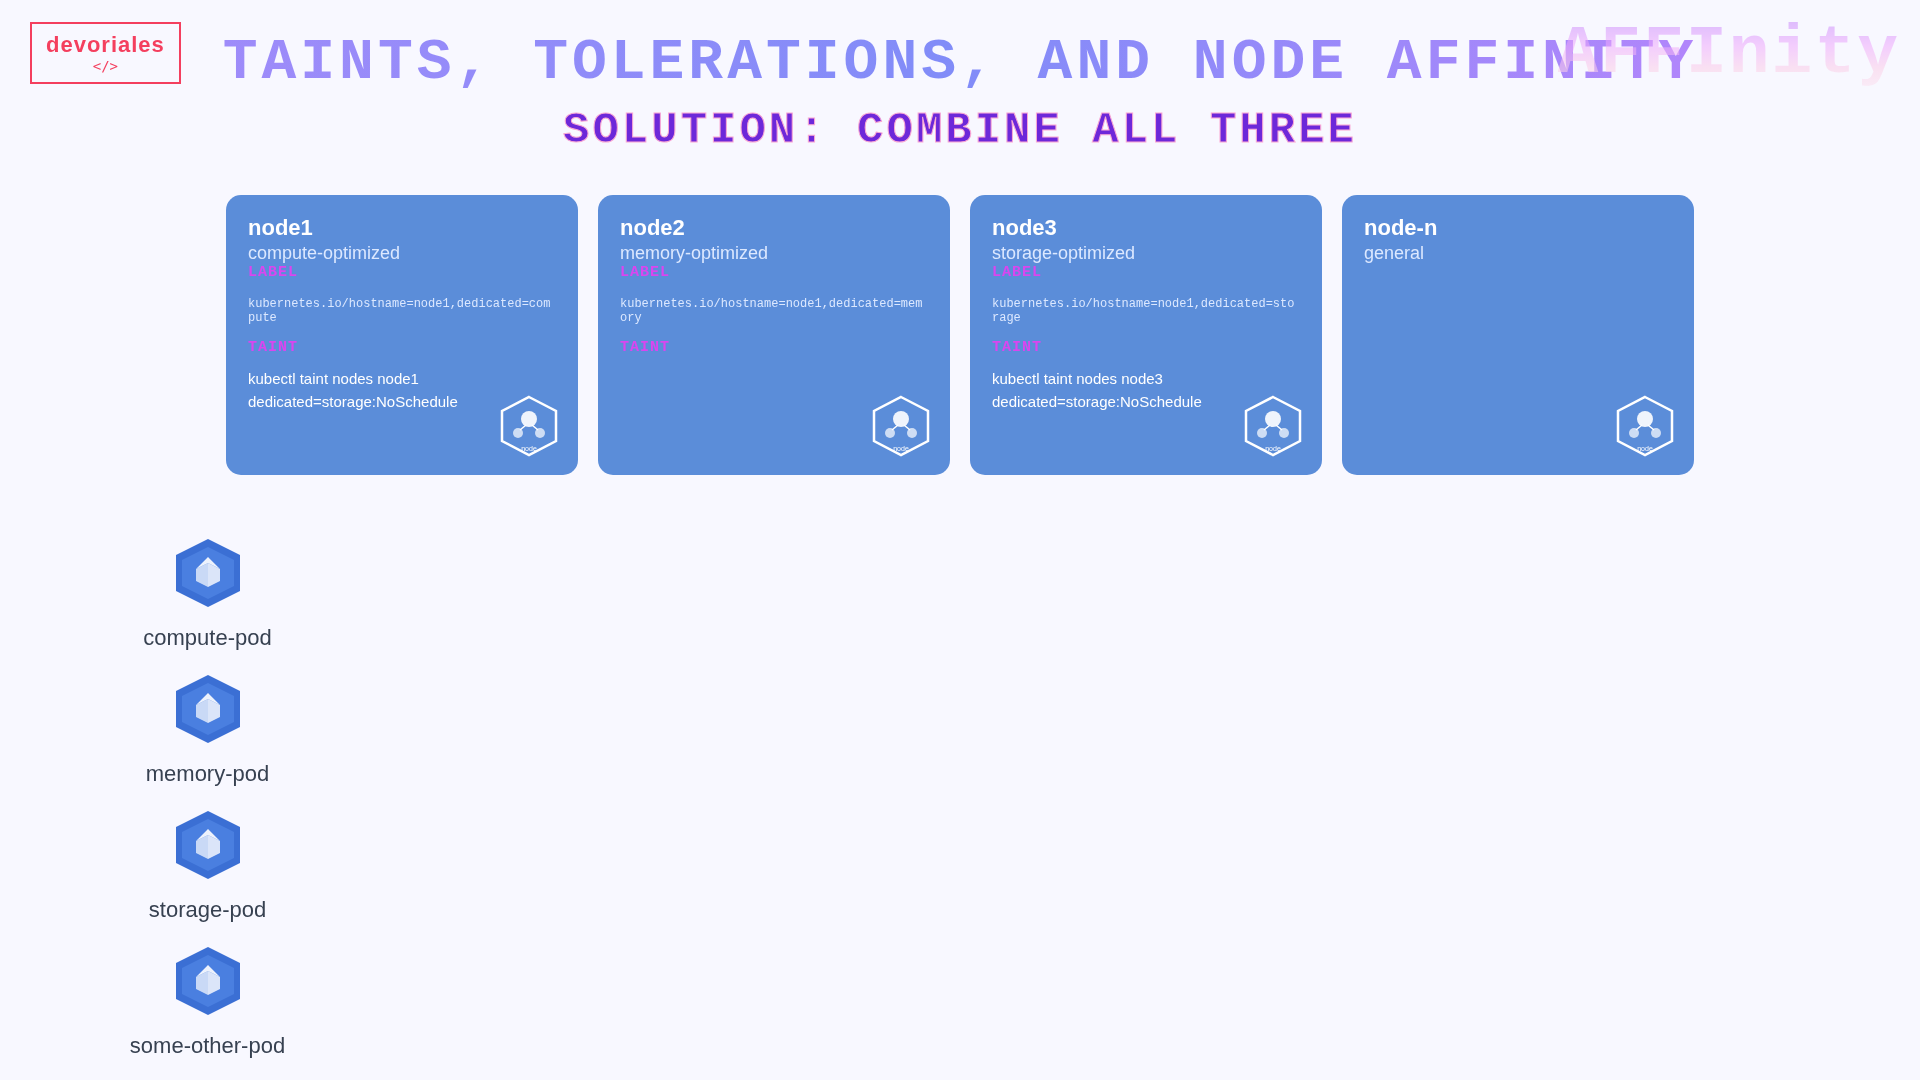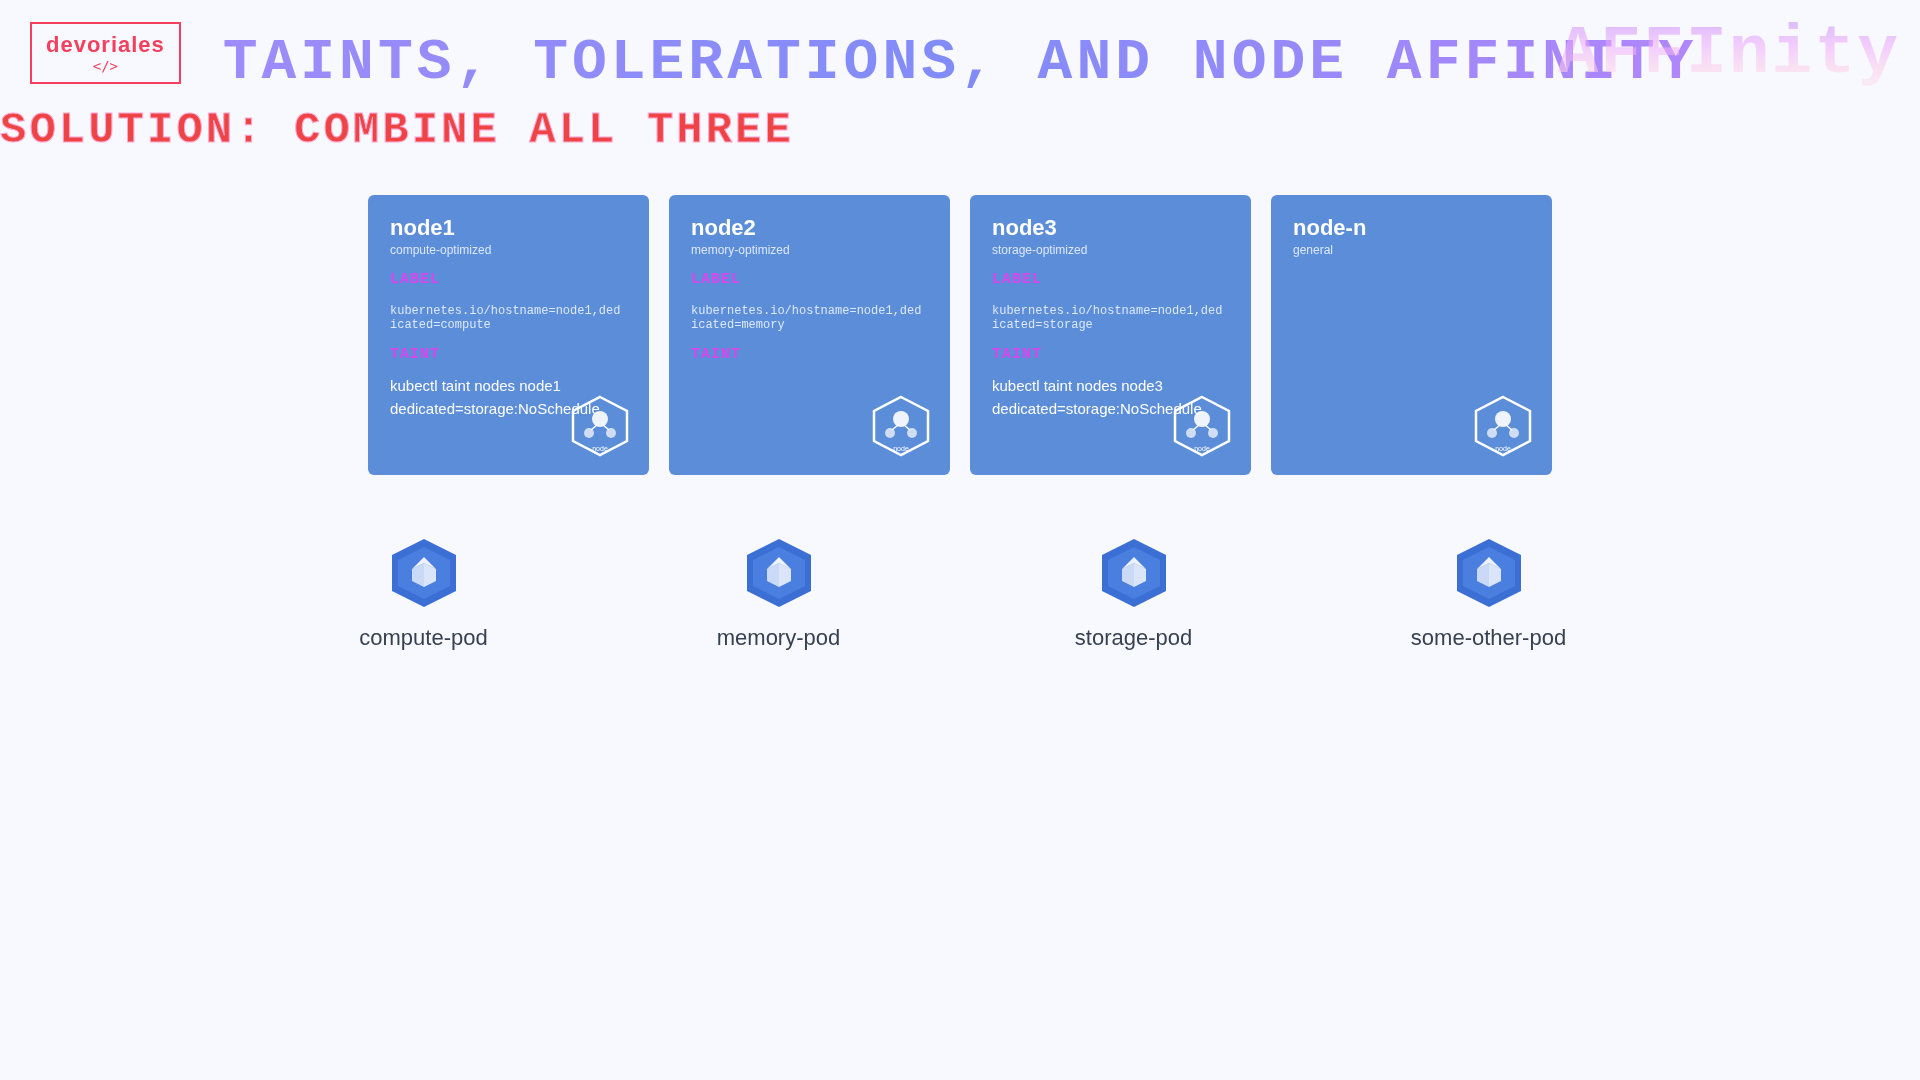--- a/index.html
+++ b/index.html
@@ -55,63 +55,63 @@
       background-clip: text;
       padding: 10px 0;
     }
 
     
     .subtitle {
       position: absolute;
       top: 105px;
       left: 0;
       right: 0;
+      text-align: center;
       font-size: 44px;
       font-weight: 800;
       letter-spacing: 3px;
       text-transform: uppercase;
       font-family: 'Courier New', Courier, monospace;
-      color: #ef4444;
+      color: #6d28d9;
       -webkit-text-stroke: 1px #f9a8d4;
     }
 
     
     .nodes-container {
       position: absolute;
       top: 195px;
       left: 40px;
       right: 40px;
       display: flex;
       gap: 20px;
       justify-content: center;
     }
 
     .node-card {
       background: #5b8dd9;
-      border-radius: 6px;
+      border-radius: 15px;
       padding: 20px 22px 20px 22px;
-      width: 281px;
+      width: 352px;
       min-height: 280px;
       position: relative;
       flex-shrink: 0;
     }
 
     .node-name {
       color: #ffffff;
       font-size: 22px;
       font-weight: bold;
       font-family: sans-serif;
       margin-bottom: 2px;
     }
 
     .node-type {
       color: #dce8ff;
-      font-size: 12px;
-      font-family: sans-serif;
-      margin-bottom: 14px;
+      font-size: 18px;
+      font-family: sans-serif;
     }
 
     .label-heading {
       color: #d946ef;
       font-size: 15px;
       font-weight: 900;
       letter-spacing: 1px;
       text-transform: uppercase;
       font-family: 'Courier New', Courier, monospace;
       margin-bottom: 16px;
@@ -158,21 +158,21 @@
 
     
     .pods-container {
       position: absolute;
       top: 535px;
       left: 40px;
       right: 48px;
       display: flex;
       gap: 20px;
       justify-content: center;
-      align-items: center;
+      flex-direction: column;
     }
 
     .pod-item {
       display: flex;
       flex-direction: column;
       align-items: center;
       gap: 10px;
       width: 335px;
     }
 

